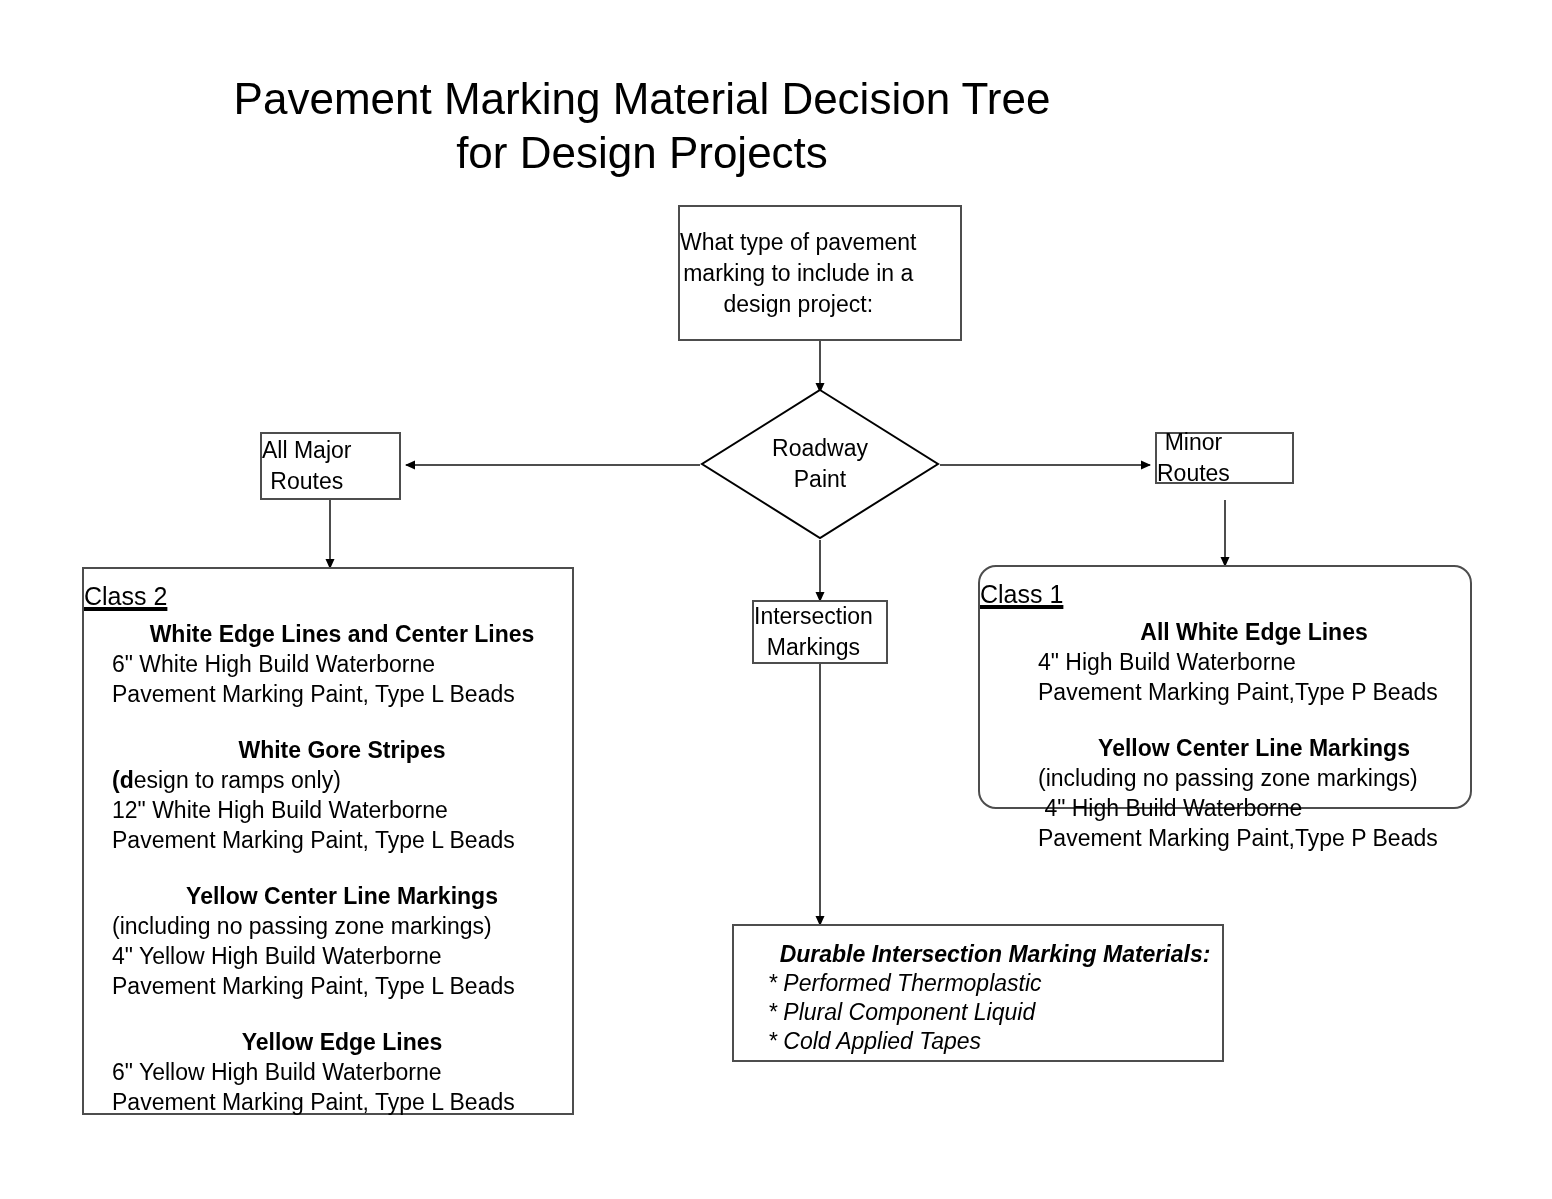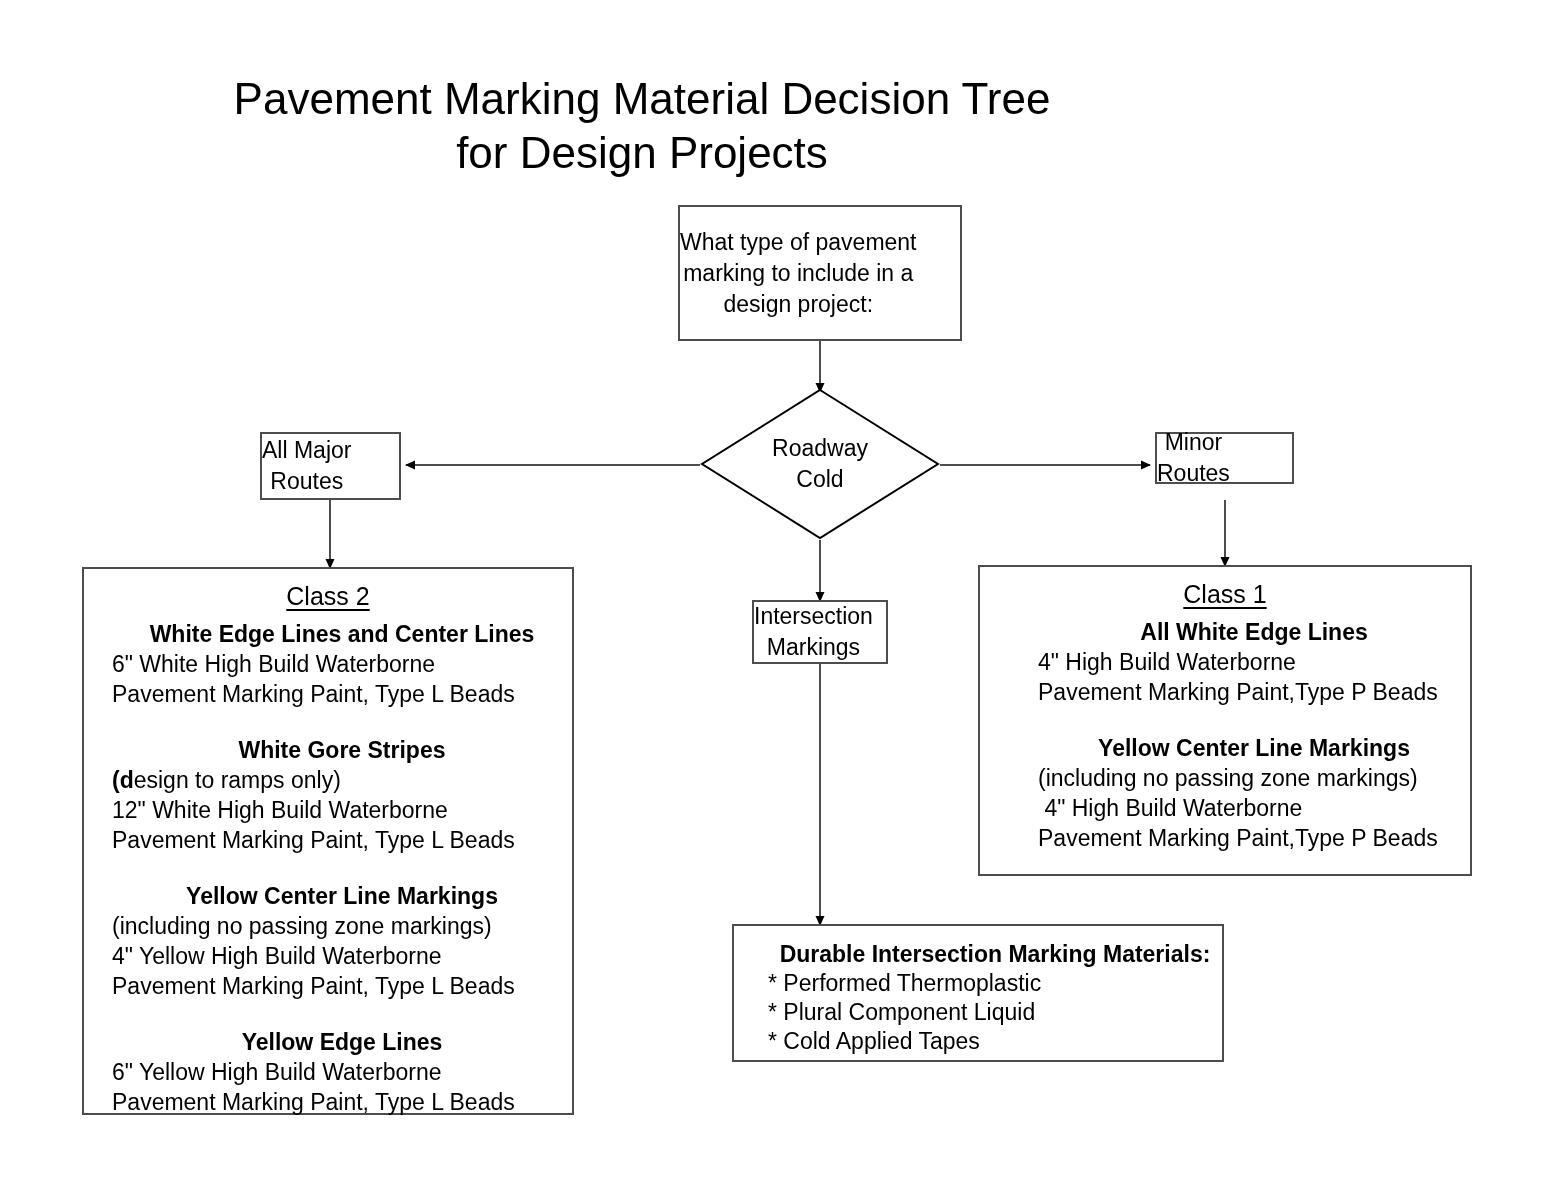--- a/index.html
+++ b/index.html
@@ -112,34 +112,35 @@
   #class2-panel {
     left: 82px;
     top: 567px;
     width: 492px;
     height: 548px;
   }
   #class1-panel {
     left: 978px;
     top: 565px;
     width: 494px;
-    height: 311px;
+    height: 244px;
+    border-radius: 18px;
   }
   #durable-panel {
     left: 732px;
     top: 924px;
     width: 492px;
     height: 138px;
   }
   .panel-heading {
-    text-align: center;
     font-size: 25px;
     line-height: 30px;
     margin-top: 12px;
     margin-bottom: 8px;
+    text-decoration: underline;
   }
   .panel-heading span {
     text-decoration: underline;
     text-underline-offset: 4px;
   }
   .panel-body {
     padding: 0 0 0 28px;
   }
   .group {
     margin-bottom: 26px;
@@ -157,20 +158,21 @@
     font-size: 23px;
     line-height: 30px;
     white-space: pre;
   }
   .bold-paren::first-letter {
     font-weight: bold;
   }
   
   #durable-panel .panel-body {
     padding: 14px 0 0 34px;
+    font-style: italic;
   }
   #durable-panel .group-title {
     font-size: 23px;
     line-height: 29px;
   }
   #durable-panel .group-line {
     font-size: 23px;
     line-height: 29px;
   }
   
@@ -222,21 +224,21 @@
     <div class="node-text">What type of pavement
 marking to include in a
 design project:</div>
   </div>
 
   <div id="decision-diamond">
     <svg width="240" height="152" viewBox="0 0 240 152">
       <polygon points="120,2 238,76 120,150 2,76" fill="#ffffff" stroke="#000000" stroke-width="2"></polygon>
     </svg>
     <div class="diamond-label">Roadway
-Cold</div>
+Paint</div>
   </div>
 
   <div class="node node-centered" id="major-box">
     <div class="node-text">All Major
 Routes</div>
   </div>
 
   <div class="node node-centered" id="minor-box">
     <div class="node-text">Minor
 Routes</div>

